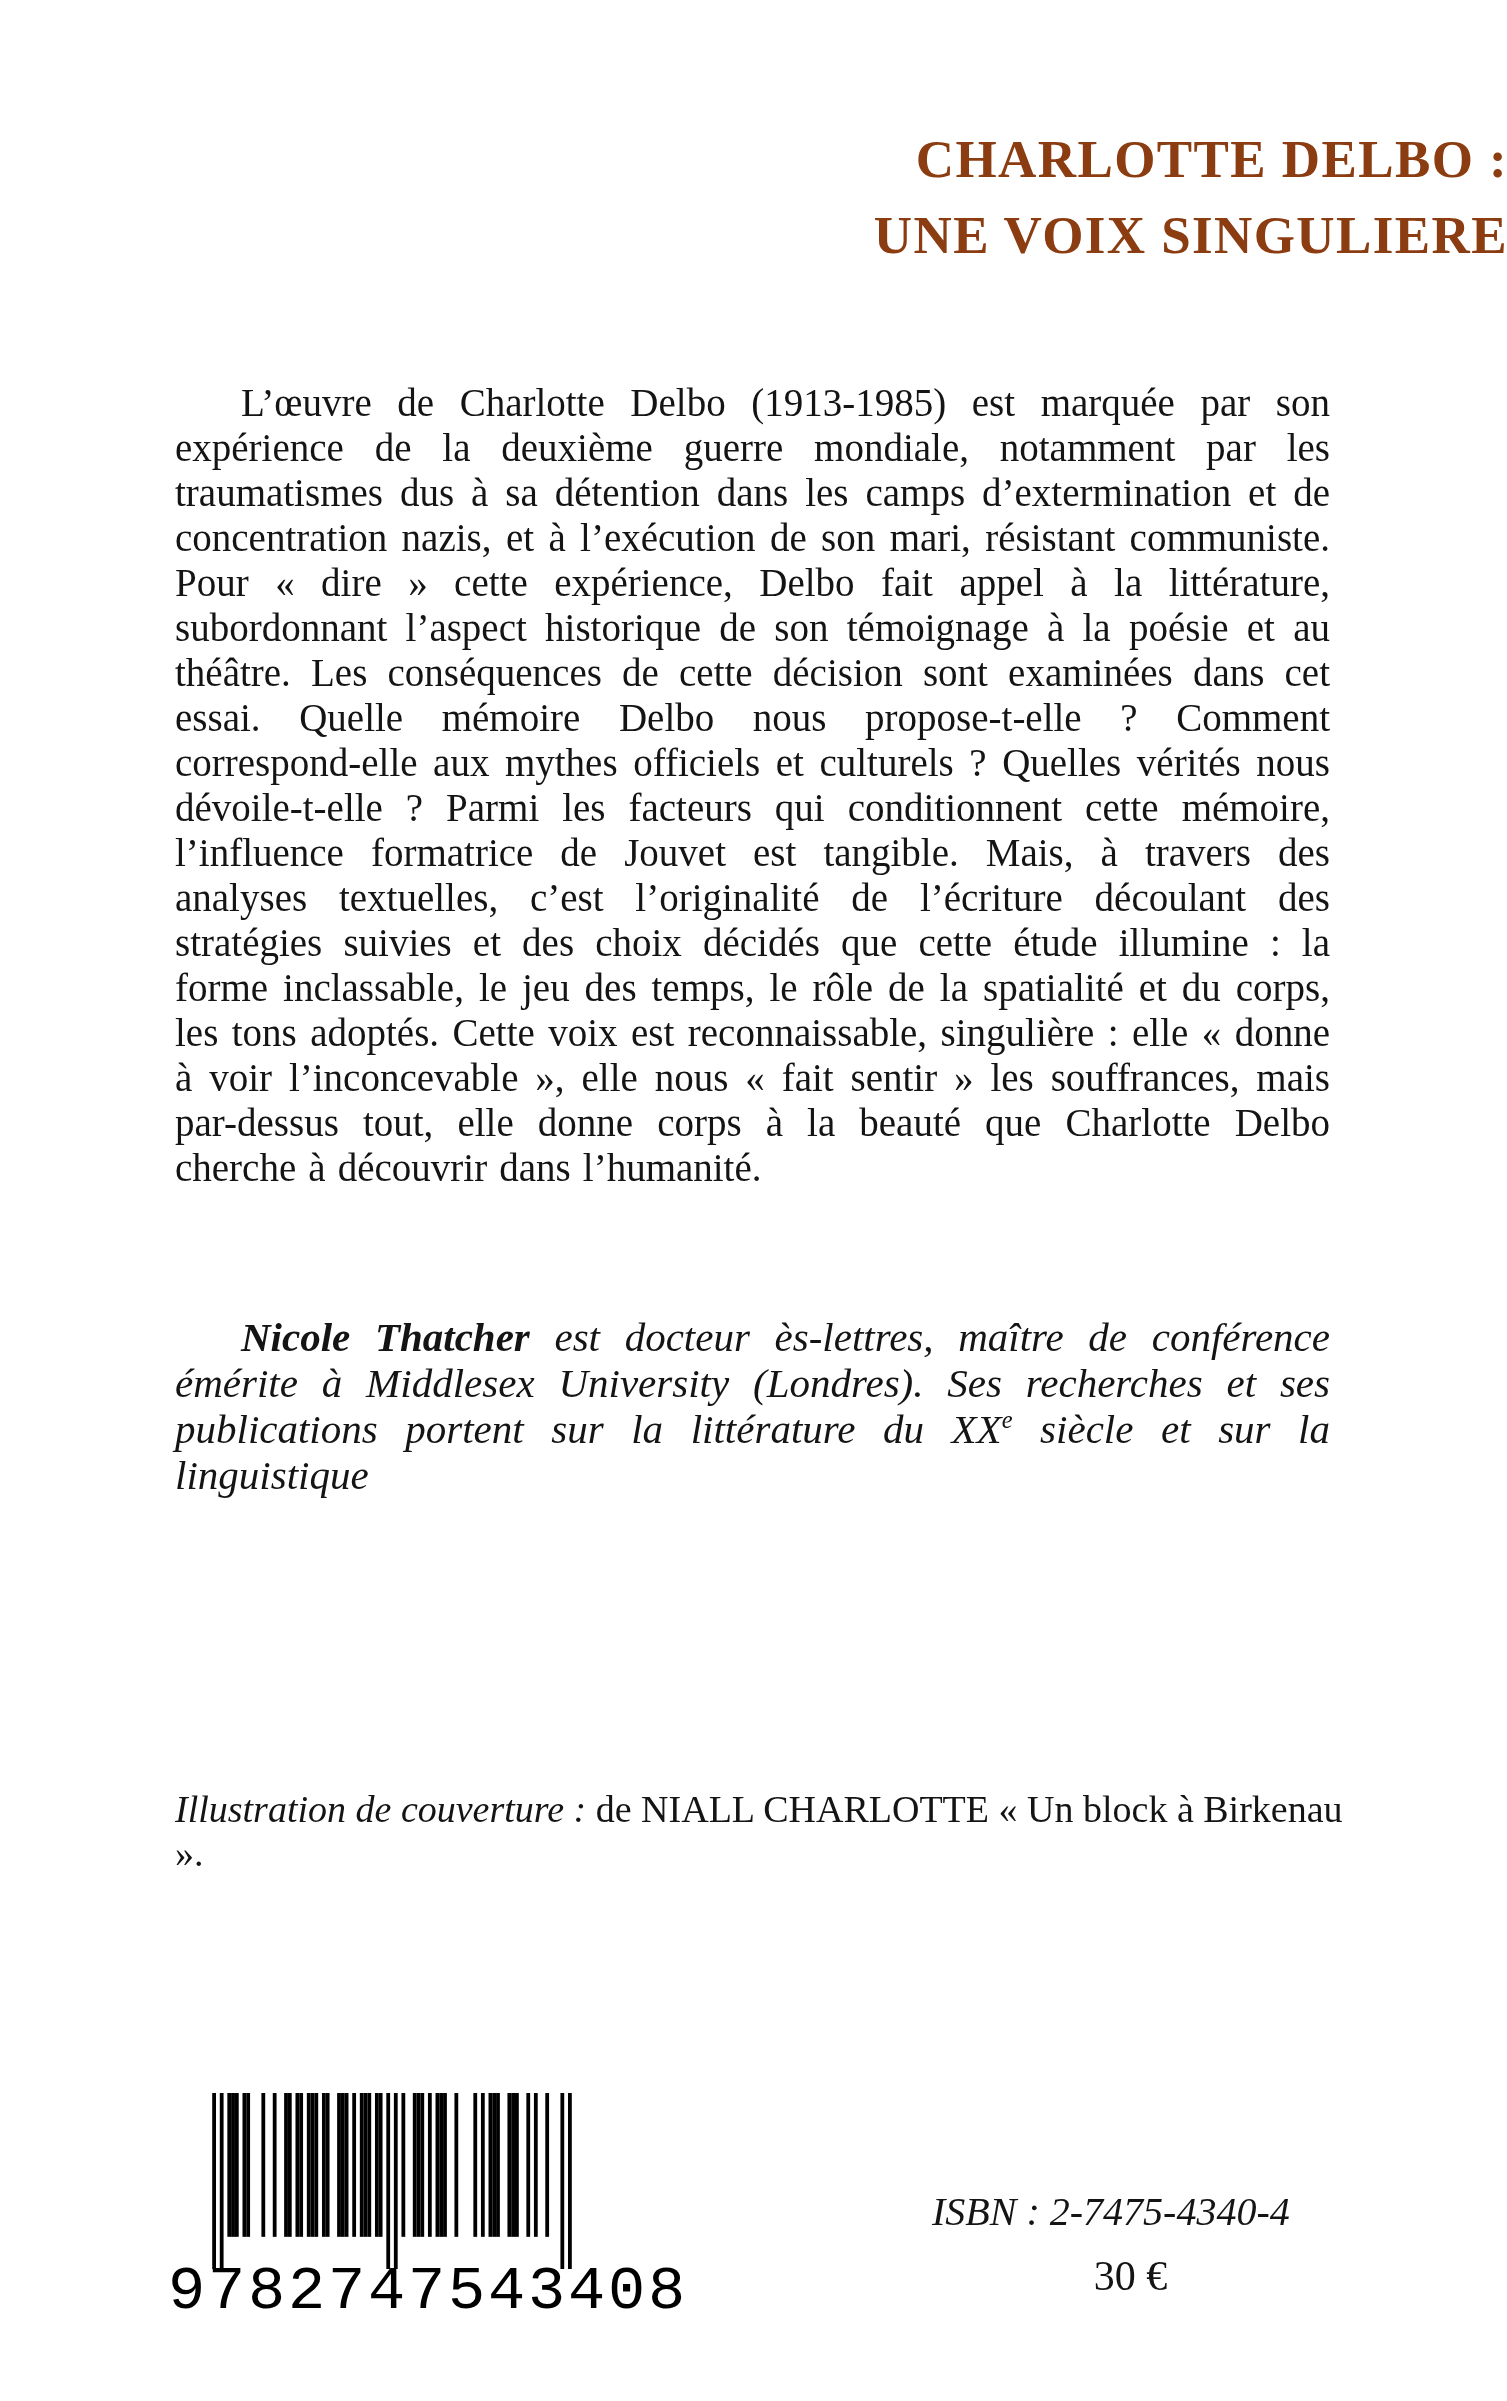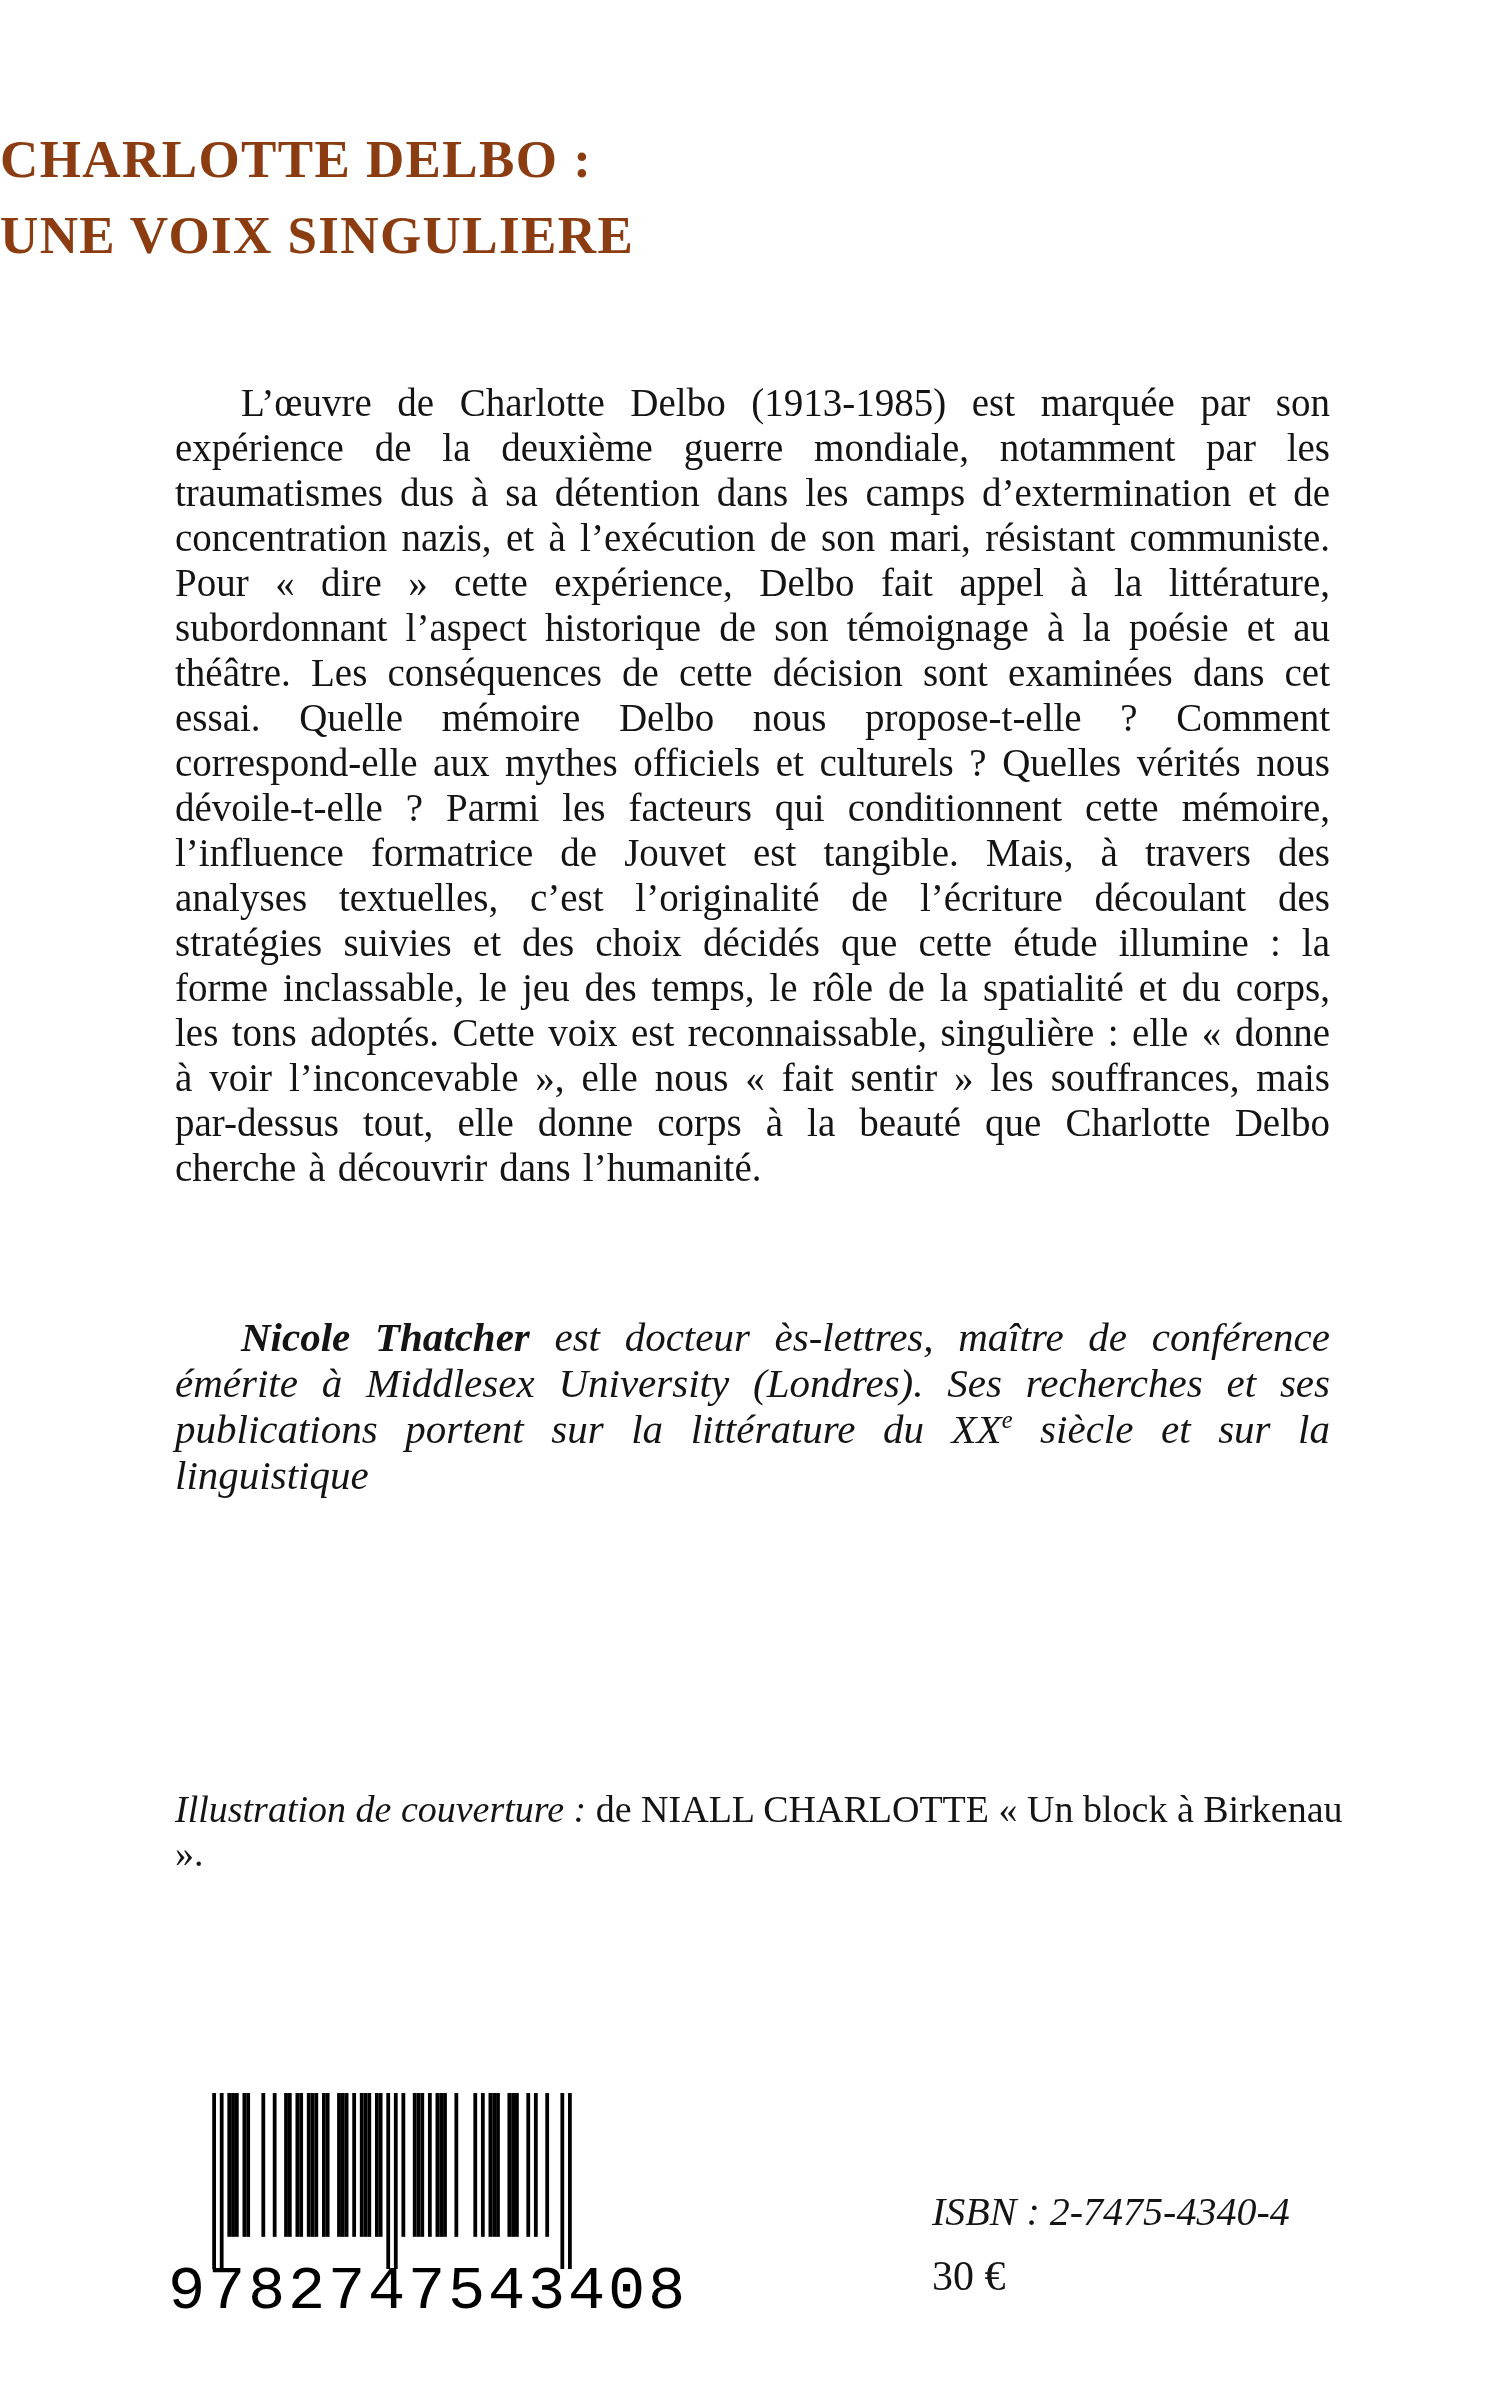--- a/index.html
+++ b/index.html
@@ -9,21 +9,21 @@
     height:2402px;
     background:#ffffff;
     font-family:"Liberation Serif","DejaVu Serif",serif;
     color:#141414;
     overflow:hidden;
   }
   .title {
     position:absolute;
     top:121px; left:0; right:0;
     margin:0;
-    text-align:left;
+    text-align:right;
     font-size:53px;
     font-weight:700;
     letter-spacing:1.4px;
     line-height:76px;
   }
   .title-line { display:block; }
   .synopsis {
     position:absolute;
     top:380px; left:175px;
     width:1155px;
@@ -72,21 +72,21 @@
   }
   .isbn {
     position:absolute;
     top:2188px; left:932px; width:397px;
     font-size:40px;
     font-style:italic;
   }
   .price {
     position:absolute;
     top:2252px; left:932px; width:397px;
-    text-align:left;
+    text-align:center;
     font-size:42px;
   }
 </style>
 </head>
 <body>
 
 <div class="page" style="color: rgb(20, 20, 20);">
 
   <h1 class="title" style="color: rgb(139, 60, 17);">
     <span class="title-line">CHARLOTTE DELBO :</span>

